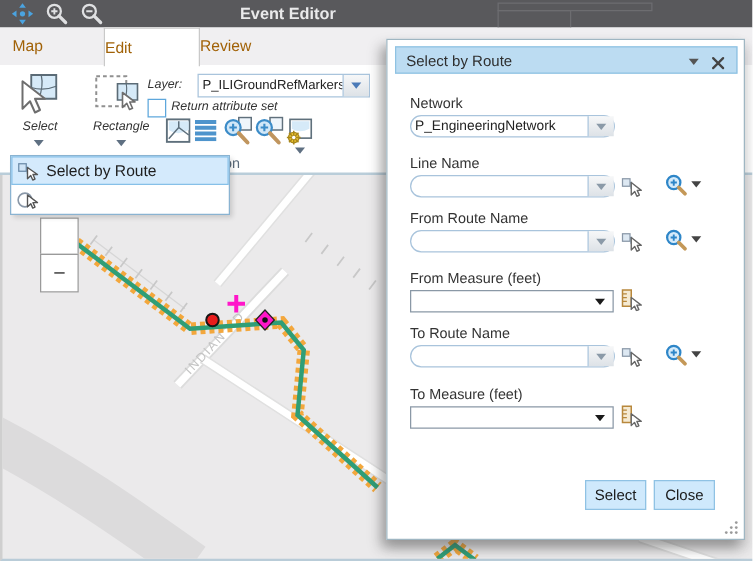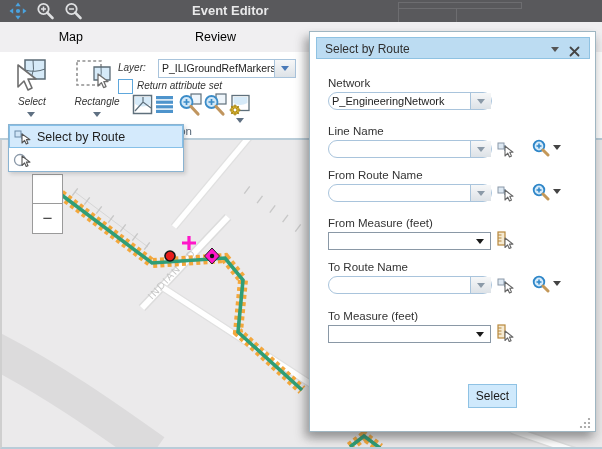--- a/index.html
+++ b/index.html
@@ -7,22 +7,22 @@
        font-family:"Liberation Sans","DejaVu Sans",sans-serif;background:#fff;padding-left:10px;}
   
   .titlebar{position:absolute;left:0;top:0;width:602px;height:22px;background:#59595c;}
   .tb-icon{position:absolute;top:2px;display:inline-block;cursor:pointer;}
   .tb-title{position:absolute;left:192px;top:3px;color:#e9e9ea;font-size:13px;font-weight:bold;}
   .tb-ghost{position:absolute;border:1px solid #6d6d70;}
   .tb-ghost1{left:398px;top:2px;width:122px;height:5px;}
   .tb-ghost2{left:398px;top:8px;width:57px;height:13px;}
   
   .tabbar{position:absolute;left:0;top:22px;width:602px;height:30px;background:#f0eff1;}
-  .tab{position:absolute;top:0;height:30px;line-height:30px;text-align:right;
-       font-size:12.5px;color:#000000;cursor:pointer;box-sizing:border-box;}
+  .tab{position:absolute;top:0;height:30px;line-height:30px;text-align:left;
+       font-size:12.5px;color:#a16207;cursor:pointer;box-sizing:border-box;}
   .tab.active{background:#fff;border:1px solid #c9c9c9;border-bottom:none;height:31px;}
   
   .ribbon{position:absolute;left:0;top:52px;width:602px;height:86px;background:#fff;
           border-bottom:2px solid #b9cdd9;}
   .rb-label{position:absolute;font-size:10px;color:#333;font-style:italic;}
   .caret{width:0;height:0;border-left:4px solid transparent;border-right:4px solid transparent;
          border-top:5px solid #5f7082;display:inline-block;}
   .combo{position:absolute;background:#fff;border:1px solid #a9c4dc;display:flex;box-sizing:border-box;}
   .combo .val{flex:1;font-size:10.5px;color:#222;padding:2px 3px;white-space:nowrap;overflow:hidden;}
   .combo .btn{width:20px;border-left:1px solid #a9c4dc;background:linear-gradient(#f6f7f8,#dde2e7);
@@ -97,20 +97,21 @@
         <path d="M11.2 10.7L16.5 16" stroke="#dfe0e2" stroke-width="2.6" stroke-linecap="round"></path>
       </svg>
     </span>
     <div class="tb-title">Event Editor</div>
     <div class="tb-ghost tb-ghost1"></div>
     <div class="tb-ghost tb-ghost2"></div>
   </div>
 
   <div class="tabbar">
     <div class="tab" style="left:10px;width:73px;">Map</div>
+    <div class="tab active" style="left:83px;width:77px;z-index:3;">Edit</div>
     <div class="tab" style="left:160px;width:76px;">Review</div>
   </div>
 
   <div class="ribbon">
 
     <span style="position:absolute;left:11px;top:5px;cursor:pointer;">
       <svg width="38" height="38" viewBox="0 0 38 38">
         <path d="M14 3h20v19H14z" fill="#d6eaf8" stroke="#5b6b76" stroke-width="1.5"></path>
         <path d="M22 3q2 9-2 19M14 13q10 3 20-1" fill="none" stroke="#5b6b76" stroke-width="1"></path>
         <path d="M7 8v22l6-6 4 9 4-2-4-9h8z" fill="#fff" stroke="#6e6e6e" stroke-width="1.6" stroke-linejoin="round"></path>
@@ -360,20 +361,21 @@
     </div>
     <span class="ficon" style="left:186px;top:292px;">
       <svg width="18" height="18" viewBox="0 0 18 18">
         <rect x="2" y="1" width="7" height="13" fill="#f5ead2" stroke="#b8883c" stroke-width="1.2"></rect>
         <path d="M2 4h3.5M2 7h3.5M2 10h3.5" stroke="#b8883c" stroke-width="1" fill="none"></path>
         <path d="M9 7v9.5l2.6-2.6 1.6 3.6 1.9-.8-1.6-3.6H17z" fill="#fff" stroke="#666" stroke-width="1.1" stroke-linejoin="round"></path>
       </svg>
     </span>
 
     <div class="btn-blue" style="left:158px;">Select</div>
+    <div class="btn-blue" style="left:213px;">Close</div>
 
     <span class="grip">
       <svg width="13" height="13" viewBox="0 0 13 13">
         <g fill="#9a9a9a">
           <circle cx="11" cy="3" r="1.1"></circle>
             <circle cx="7" cy="7" r="1.1"></circle>
             <circle cx="11" cy="7" r="1.1"></circle>
           <circle cx="3" cy="11" r="1.1"></circle>
             <circle cx="7" cy="11" r="1.1"></circle>
             <circle cx="11" cy="11" r="1.1"></circle>

